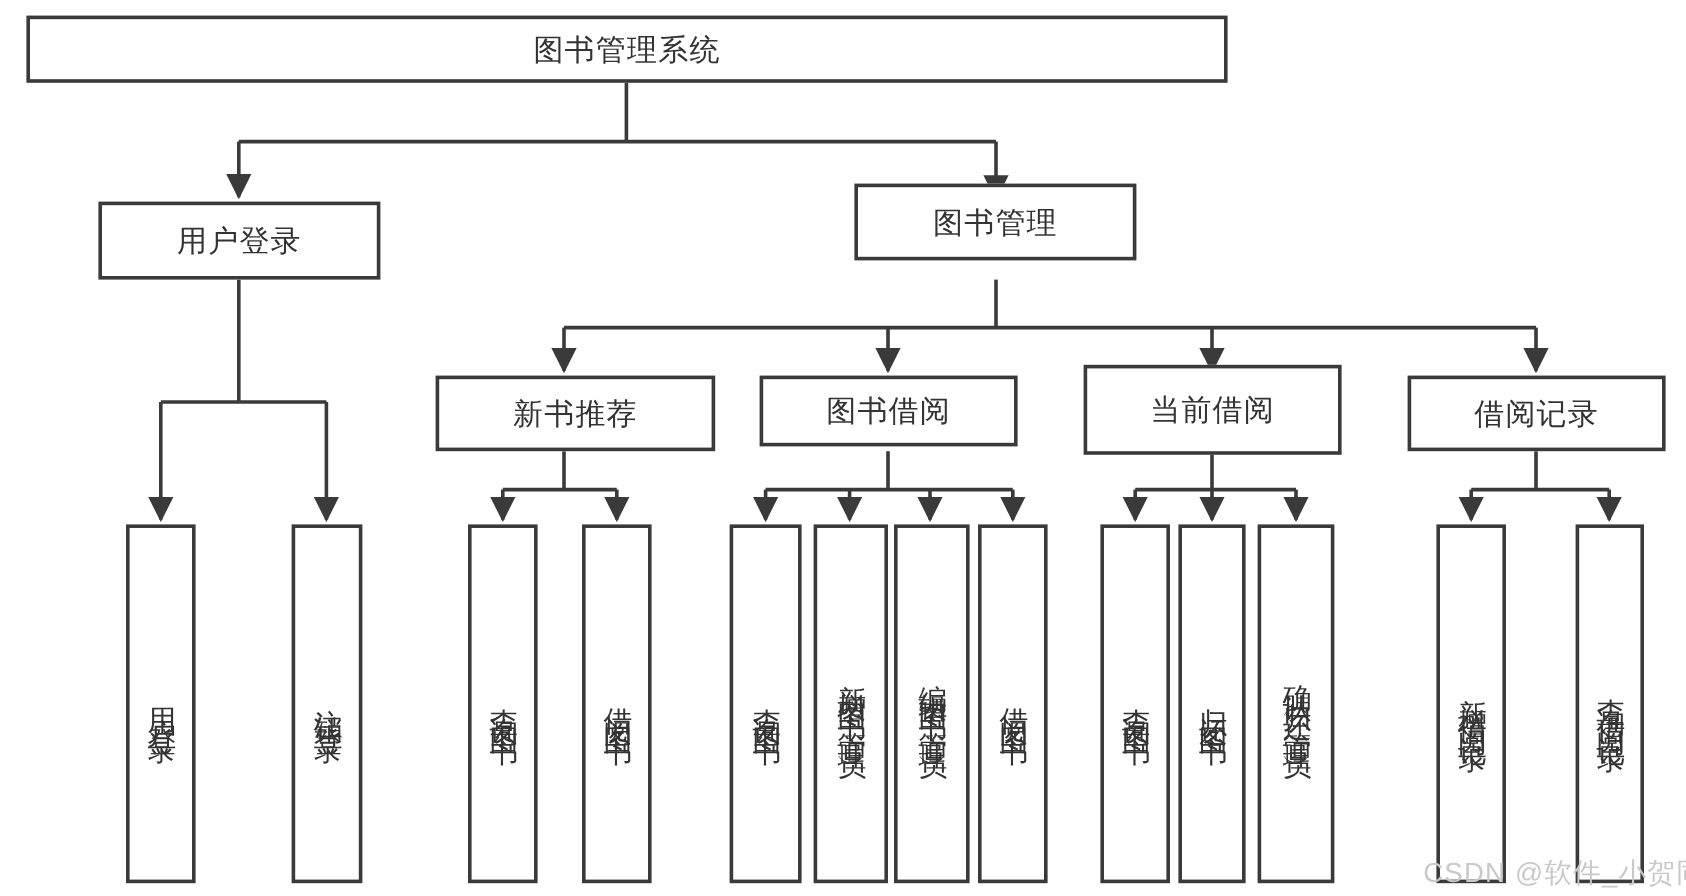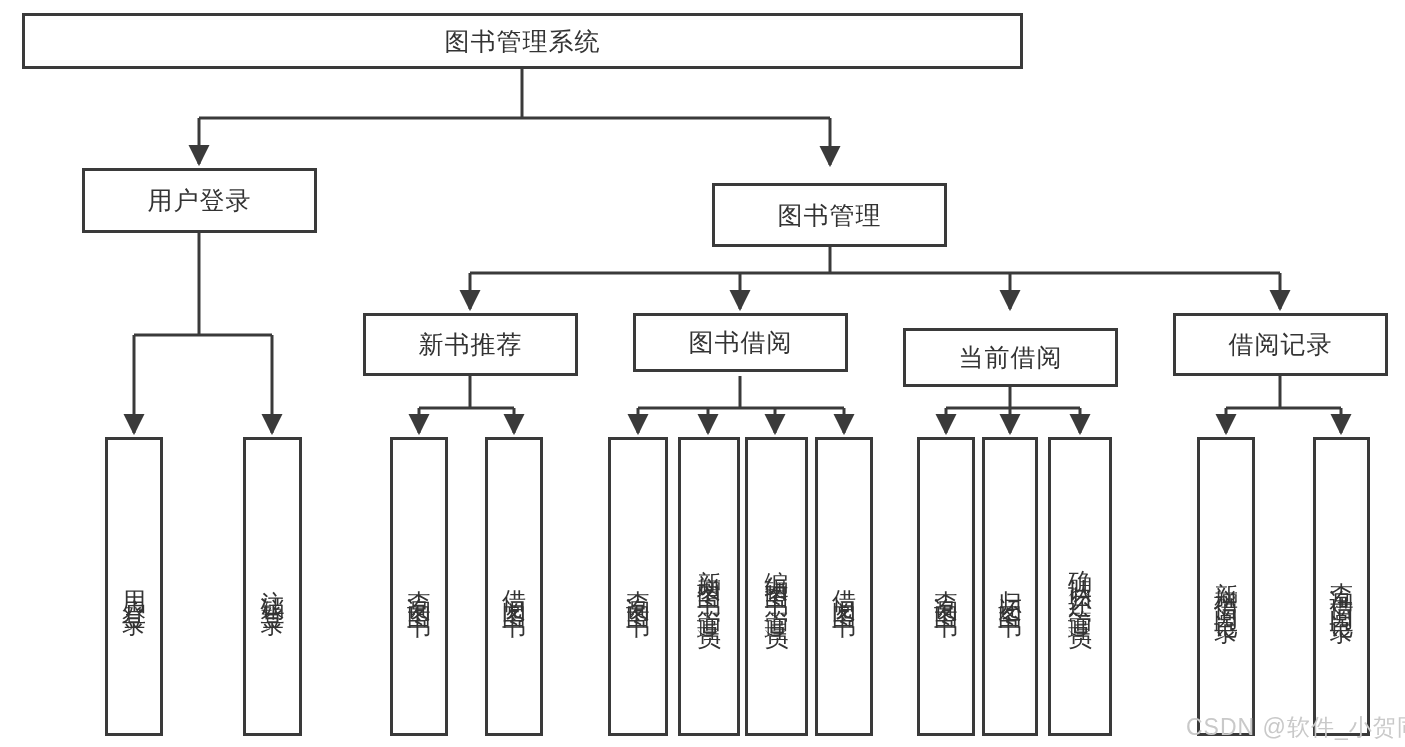--- a/index.html
+++ b/index.html
@@ -101,25 +101,25 @@
       <path d="M1280,376 V408"></path>
       <path d="M1226,408 H1341"></path>
       <path d="M1226,408 V433" marker-end="url(#arrow)"></path>
       <path d="M1341,408 V433" marker-end="url(#arrow)"></path>
     </g>
   </svg>
 
   <div class="node" style="left:22px;top:13px;width:1001px;height:56px;">图书管理系统</div>
 
   <div class="node" style="left:82px;top:168px;width:235px;height:65px;">用户登录</div>
-  <div class="node" style="left:712px;top:183px;width:235px;height:64px;">图书管理</div>
+  <div class="node" style="left:712px;top:153px;width:235px;height:64px;">图书管理</div>
 
-  <div class="node" style="left:363px;top:313px;width:215px;height:63px;">新书推荐</div>
+  <div class="node" style="left:363px;top:313px;width:233px;height:63px;">新书推荐</div>
   <div class="node" style="left:633px;top:313px;width:215px;height:59px;">图书借阅</div>
-  <div class="node" style="left:903px;top:328px;width:215px;height:59px;">当前借阅</div>
+  <div class="node" style="left:903px;top:304px;width:215px;height:75px;">当前借阅</div>
   <div class="node" style="left:1173px;top:313px;width:215px;height:63px;">借阅记录</div>
 
   <div class="vnode" style="left:105px;top:437px;width:58px;height:299px;">
     <span class="vtext">用户登录</span>
   </div>
   <div class="vnode" style="left:243px;top:437px;width:59px;height:299px;">
     <span class="vtext">注销登录</span>
   </div>
 
   <div class="vnode" style="left:390px;top:437px;width:58px;height:299px;">

